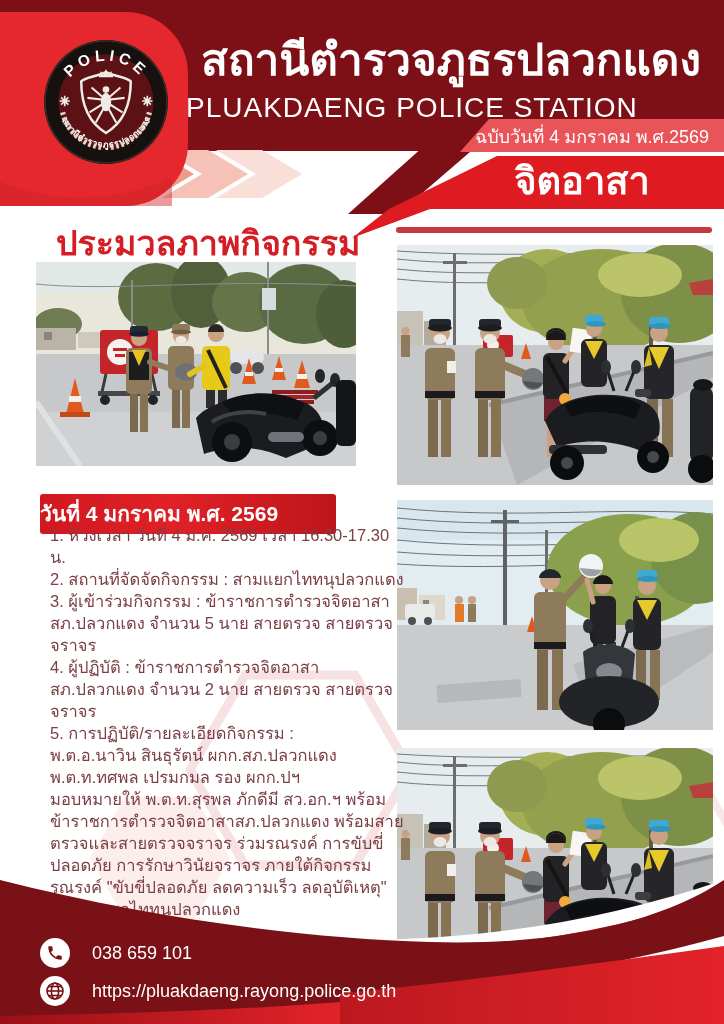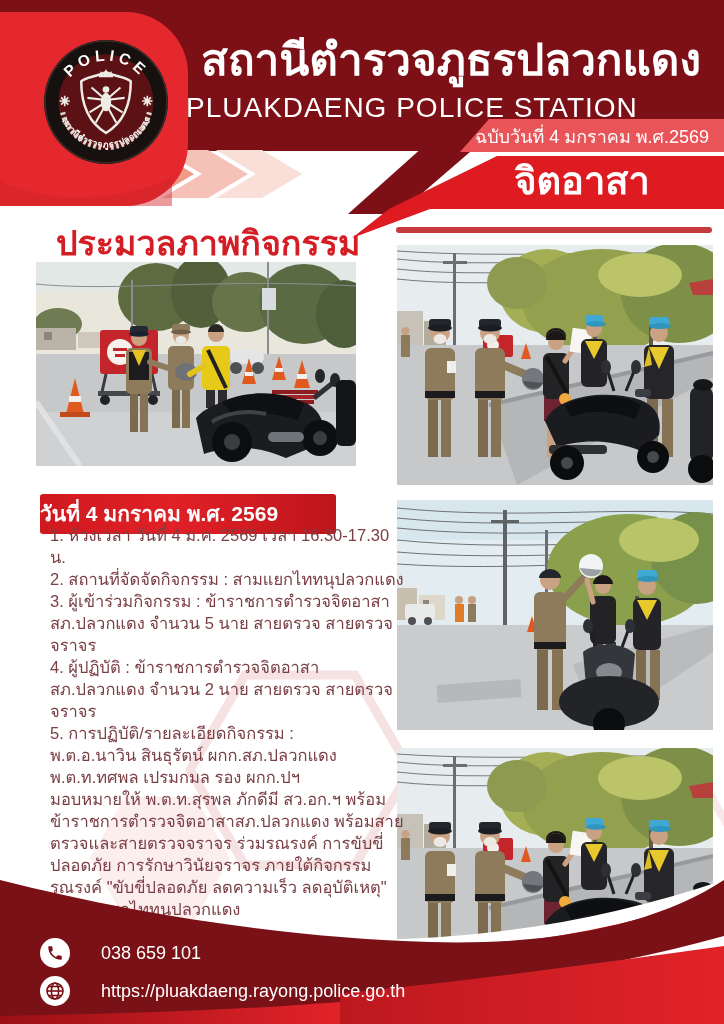--- a/index.html
+++ b/index.html
@@ -38,21 +38,21 @@
     background:#c43a3f;border-radius:3px;z-index:3;}
   .details{position:absolute;left:30px;top:524px;width:358px;z-index:3;
     color:#7b4046;font-size:16.5px;line-height:22px;margin-left:20px;}
   .detail-line{margin:0;}
 
   
   .wm{position:absolute;left:0;top:0;z-index:1;}
 
   
   .ftr{position:absolute;left:0;top:824px;z-index:8;}
-  .contact{position:absolute;display:flex;align-items:center;gap:31px;z-index:9;
+  .contact{position:absolute;display:flex;align-items:center;gap:22px;z-index:9;
     color:#fff;font-size:18px;}
   .contact .cicon{width:30px;height:30px;flex:0 0 30px;}
   .contact-phone{left:40px;top:938px;}
   .contact-web{left:40px;top:976px;}
 </style>
 </head>
 <body>
 
 <div class="page">
 

